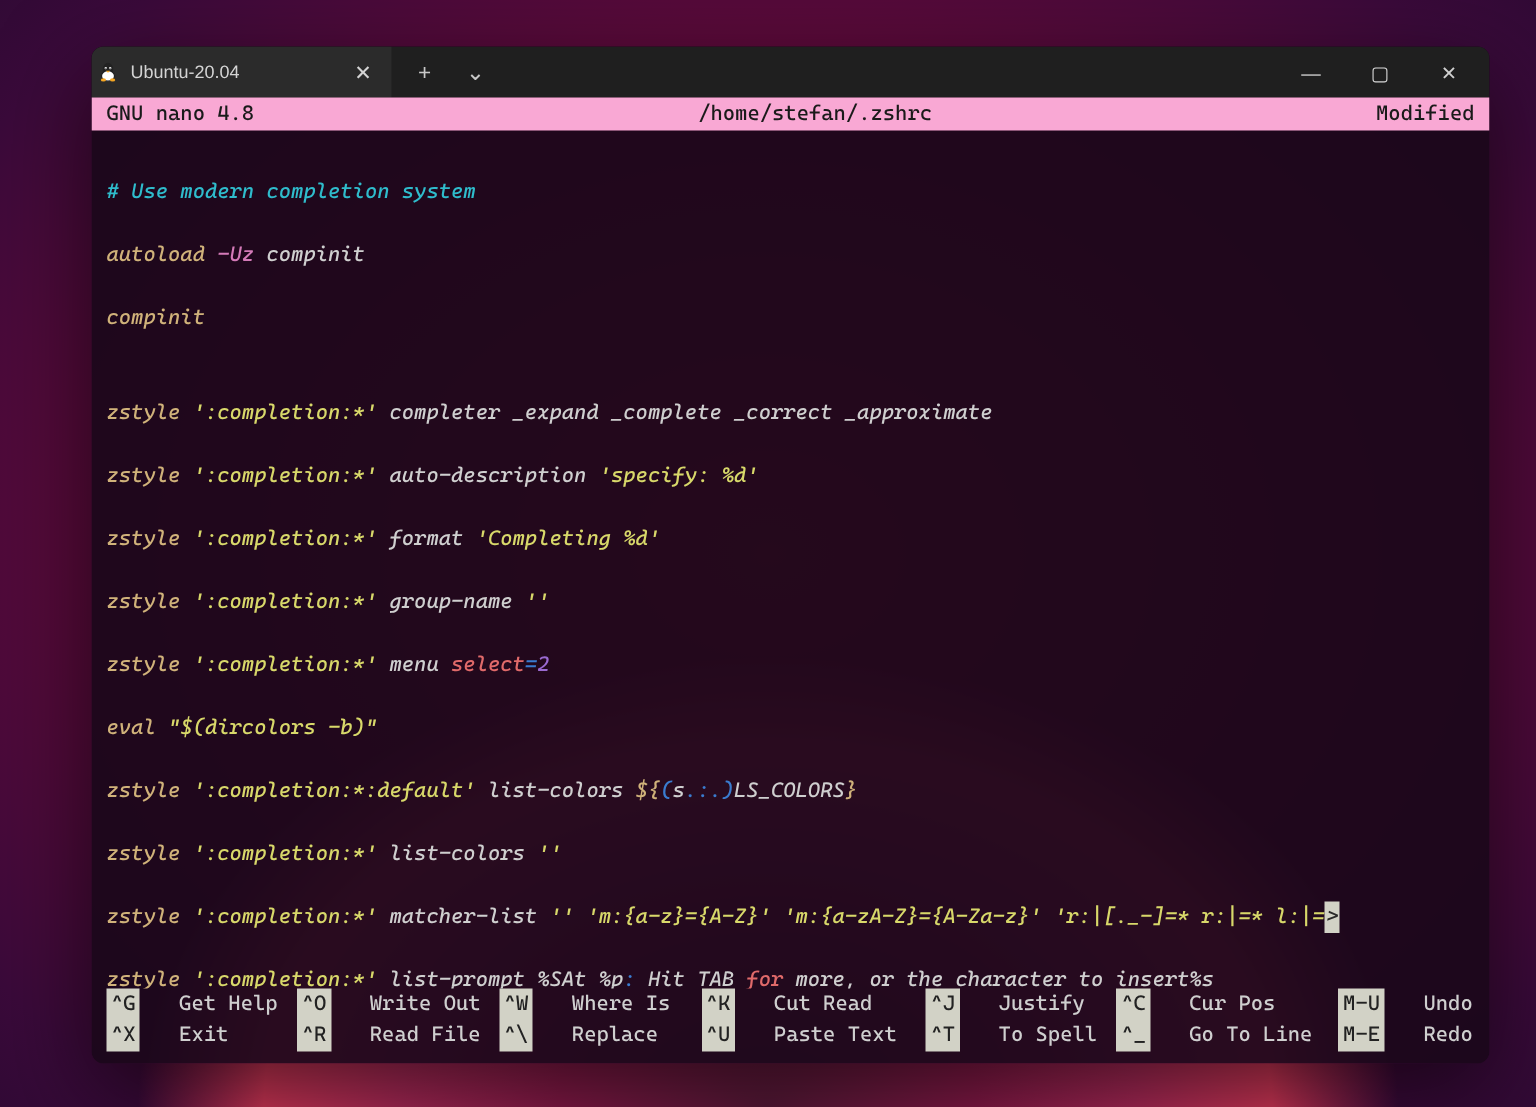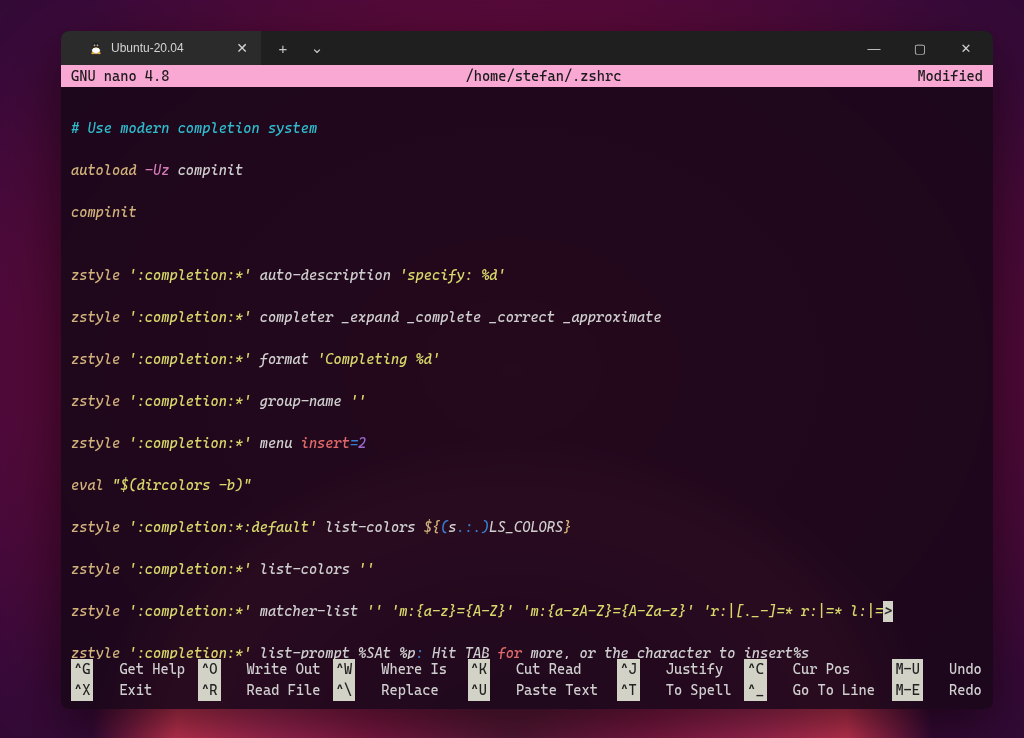--- a/index.html
+++ b/index.html
@@ -28,21 +28,21 @@
   .titlebar {
     height: 34px;
     background: #1f1f1f;
     display: flex;
     align-items: stretch;
   }
   .tab {
     display: flex;
     align-items: center;
     background: #2b2b2b;
-    padding: 0 10px 0 28px;
+    padding: 0 10px 0 4px;
     gap: 8px;
     min-width: 200px;
     border-top-left-radius: 8px;
   }
   .tab .tux { width: 14px; height: 14px; }
   .tab-title { color: #d4d4d4; font-size: 12px; flex: 1; }
   .tab-close {
     color: #d4d4d4; font-size: 14px; width: 18px; height: 18px;
     display: flex; align-items: center; justify-content: center;
     cursor: pointer;
@@ -184,25 +184,25 @@
     <span class="left">GNU nano 4.8</span>
     <span class="center">/home/stefan/.zshrc</span>
     <span class="right">Modified</span>
   </div>
 
   <div class="editor">
 <span class="line"><span class="c-cmt"># Use modern completion system</span></span>
 <span class="line"><span class="c-cmd">autoload</span> <span class="c-flag">-Uz</span> <span class="c-txt">compinit</span></span>
 <span class="line"><span class="c-cmd">compinit</span></span>
 <span class="line"></span>
+<span class="line"><span class="c-cmd">zstyle</span> <span class="c-str">':completion:*'</span> <span class="c-txt">completer _expand _complete _correct _approximate</span></span>
 <span class="line"><span class="c-cmd">zstyle</span> <span class="c-str">':completion:*'</span> <span class="c-txt">auto-description</span> <span class="c-str">'specify: %d'</span></span>
-<span class="line"><span class="c-cmd">zstyle</span> <span class="c-str">':completion:*'</span> <span class="c-txt">completer _expand _complete _correct _approximate</span></span>
 <span class="line"><span class="c-cmd">zstyle</span> <span class="c-str">':completion:*'</span> <span class="c-txt">format</span> <span class="c-str">'Completing %d'</span></span>
 <span class="line"><span class="c-cmd">zstyle</span> <span class="c-str">':completion:*'</span> <span class="c-txt">group-name</span> <span class="c-str">''</span></span>
-<span class="line"><span class="c-cmd">zstyle</span> <span class="c-str">':completion:*'</span> <span class="c-txt">menu</span> <span class="c-key">insert</span><span class="c-punc">=</span><span class="c-num">2</span></span>
+<span class="line"><span class="c-cmd">zstyle</span> <span class="c-str">':completion:*'</span> <span class="c-txt">menu</span> <span class="c-key">select</span><span class="c-punc">=</span><span class="c-num">2</span></span>
 <span class="line"><span class="c-cmd">eval</span> <span class="c-str">"$(dircolors -b)"</span></span>
 <span class="line"><span class="c-cmd">zstyle</span> <span class="c-str">':completion:*:default'</span> <span class="c-txt">list-colors</span> <span class="c-var">${</span><span class="c-punc">(</span><span class="c-txt">s</span><span class="c-punc">.</span><span class="c-punc">:</span><span class="c-punc">.</span><span class="c-punc">)</span><span class="c-txt">LS_COLORS</span><span class="c-var">}</span></span>
 <span class="line"><span class="c-cmd">zstyle</span> <span class="c-str">':completion:*'</span> <span class="c-txt">list-colors</span> <span class="c-str">''</span></span>
 <span class="line"><span class="c-cmd">zstyle</span> <span class="c-str">':completion:*'</span> <span class="c-txt">matcher-list</span> <span class="c-str">''</span> <span class="c-str">'m:{a-z}={A-Z}'</span> <span class="c-str">'m:{a-zA-Z}={A-Za-z}'</span> <span class="c-str">'r:|[._-]=* r:|=* l:|=</span><span class="inv">&gt;</span></span>
 <span class="line"><span class="c-cmd">zstyle</span> <span class="c-str">':completion:*'</span> <span class="c-txt">list-prompt %SAt %p</span><span class="c-punc">:</span><span class="c-txt"> Hit TAB </span><span class="c-key">for</span><span class="c-txt"> more, or the character to insert%s</span></span>
 
 
 
 
 <span class="line"></span>

